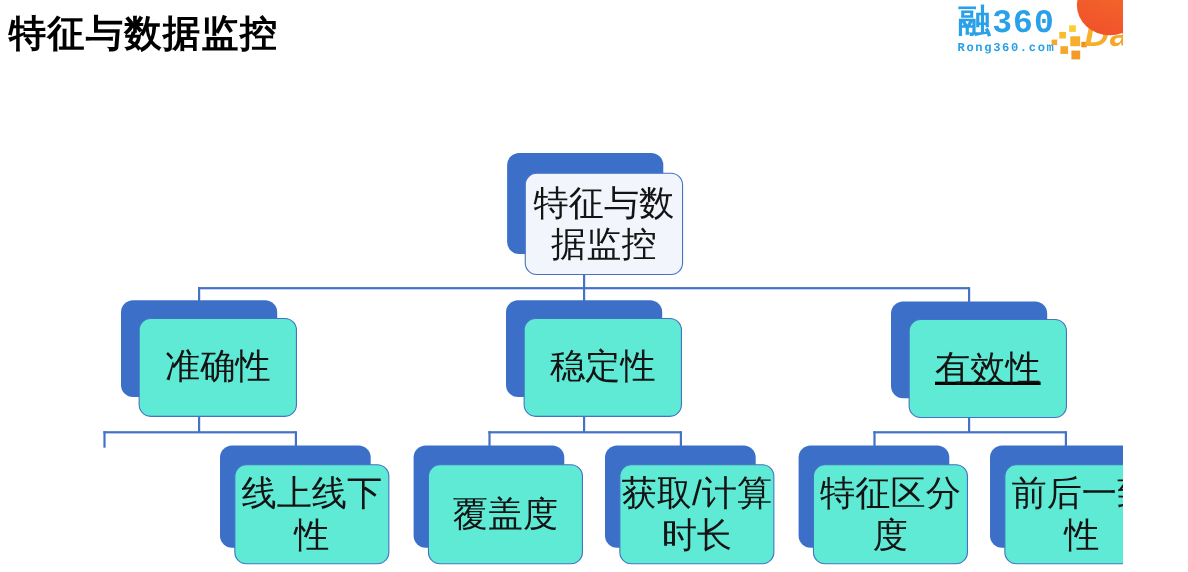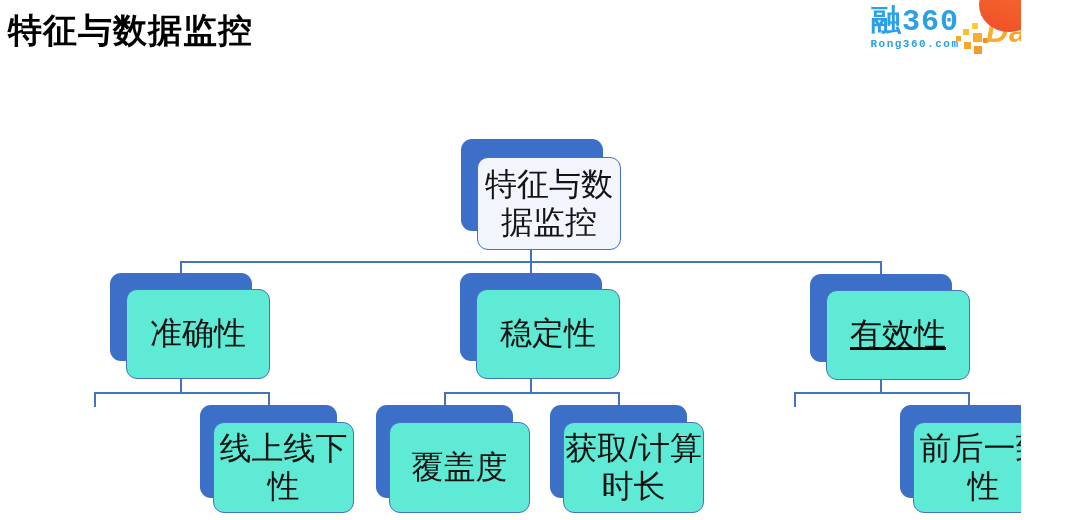--- a/index.html
+++ b/index.html
@@ -141,20 +141,27 @@
       <div class="label">覆盖度</div>
     </div>
   </div>
   <div class="node" style="left:550px;top:405px;width:137px;height:93px;">
     <div class="back"></div>
     <div class="front" style="left:13px;top:17px;width:141px;height:91px;">
       <div class="label">获取/计算
 时长</div>
     </div>
   </div>
+  <div class="node" style="left:726px;top:405px;width:137px;height:93px;">
+    <div class="back"></div>
+    <div class="front" style="left:13px;top:17px;width:141px;height:91px;">
+      <div class="label">特征区分
+度</div>
+    </div>
+  </div>
   <div class="node" style="left:900px;top:405px;width:137px;height:93px;">
     <div class="back"></div>
     <div class="front" style="left:13px;top:17px;width:141px;height:91px;">
       <div class="label">前后一致
 性</div>
     </div>
   </div>
 
 </div>
 

